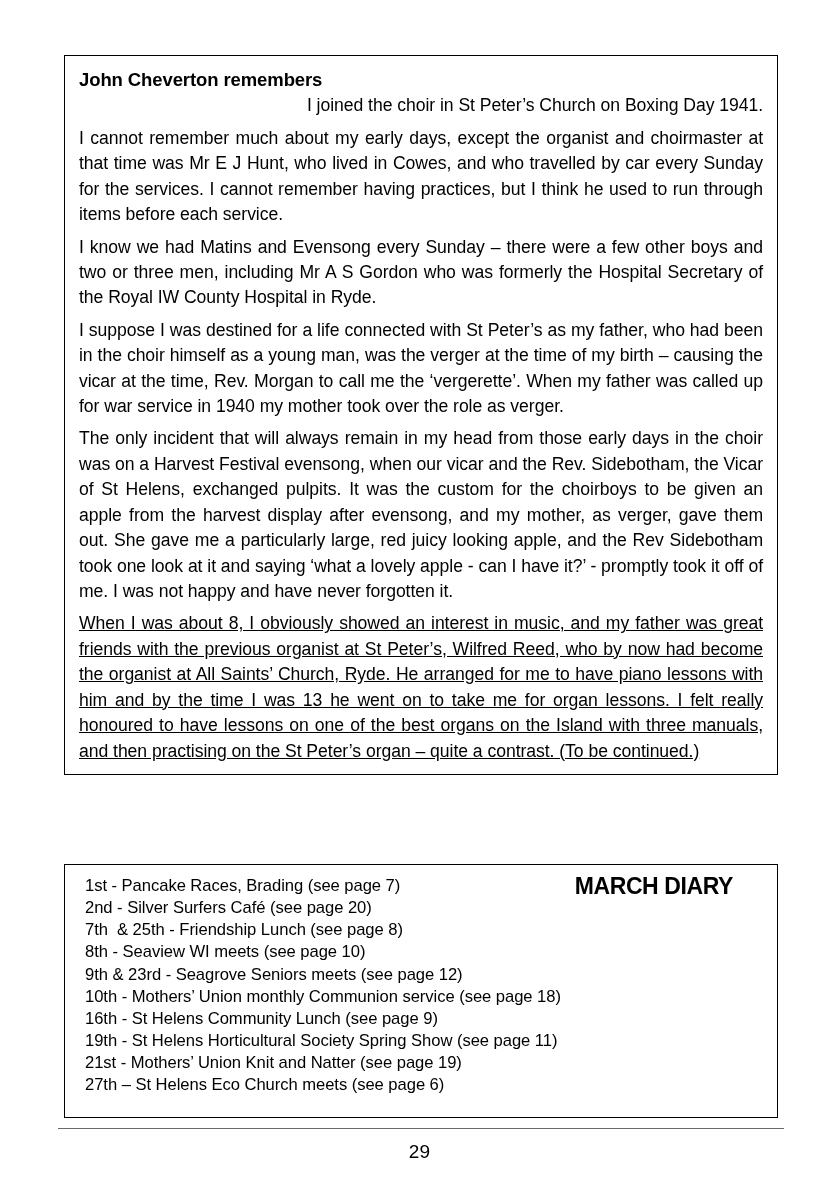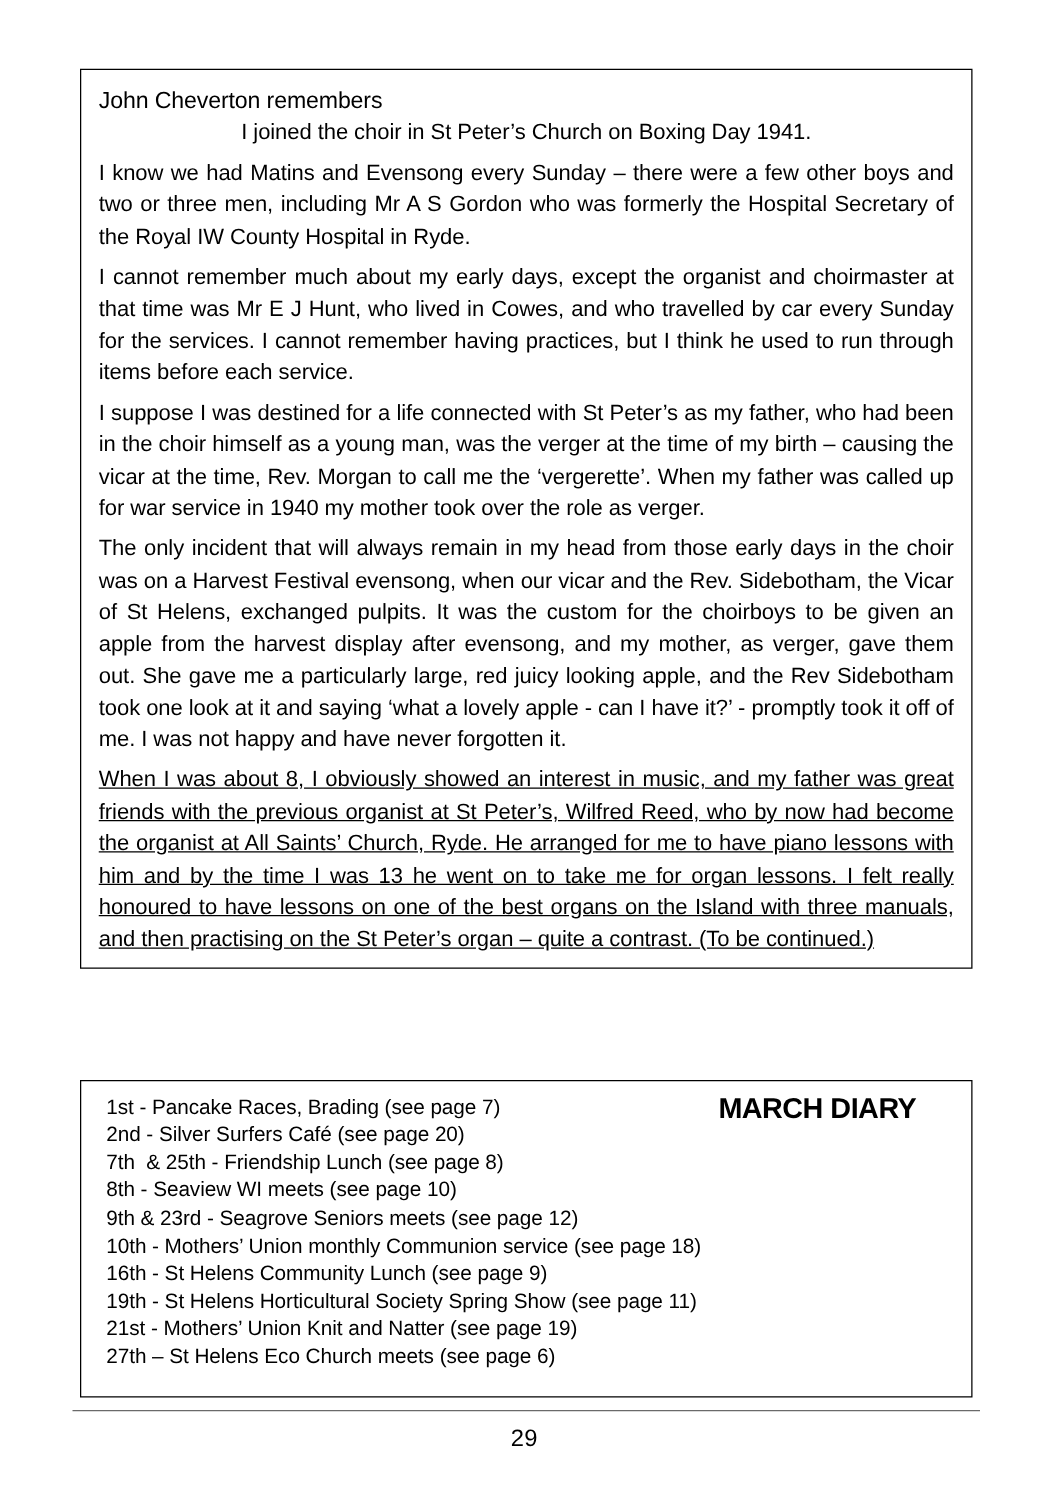--- a/index.html
+++ b/index.html
@@ -31,21 +31,21 @@
     left: 64px;
     top: 55px;
     width: 714px;
     box-sizing: border-box;
     border: 1.5px solid #000000;
     padding: 12px 14px 10px 14px;
   }
 
   .byline {
     font-size: 18.5px;
-    font-weight: normal;
+    font-weight: bold;
     line-height: 1.32;
     letter-spacing: -0.1px;
     margin: 0 0 1px 0;
   }
 
   .headline {
     font-size: 21.5px;
     font-weight: bold;
     line-height: 1.3;
     letter-spacing: -0.5px;
@@ -60,21 +60,21 @@
     text-justify: inter-word;
     margin: 0 0 7px 0;
     letter-spacing: -0.05px;
   }
   .para:last-child {
     margin-bottom: 0;
     text-decoration: underline;
   }
   
   .para.short {
-    text-align: center;
+    text-align: right;
   }
 
   
   .diary-box {
     position: absolute;
     left: 64px;
     top: 864px;
     width: 714px;
     height: 254px;
     box-sizing: border-box;
@@ -123,22 +123,22 @@
   }
 </style>
 </head>
 <body>
 
 <div class="page">
 
   <div class="article-box">
     <div class="byline">John Cheverton remembers</div>
     <p class="para short">I joined the choir in St Peter’s Church on Boxing Day 1941.</p>
+    <p class="para">I cannot remember much about my early days, except the organist and choirmaster at that time was Mr E J Hunt, who lived in Cowes, and who travelled by car every Sunday for the services. I cannot remember having practices, but I think he used to run through items before each service.</p>
     <p class="para">I know we had Matins and Evensong every Sunday – there were a few other boys and two or three men, including Mr A S Gordon who was formerly the Hospital Secretary of the Royal IW County Hospital in Ryde.</p>
-    <p class="para">I cannot remember much about my early days, except the organist and choirmaster at that time was Mr E J Hunt, who lived in Cowes, and who travelled by car every Sunday for the services. I cannot remember having practices, but I think he used to run through items before each service.</p>
     <p class="para">I suppose I was destined for a life connected with St Peter’s as my father, who had been in the choir himself as a young man, was the verger at the time of my birth – causing the vicar at the time, Rev. Morgan to call me the ‘vergerette’. When my father was called up for war service in 1940 my mother took over the role as verger.</p>
     <p class="para">The only incident that will always remain in my head from those early days in the choir was on a Harvest Festival evensong, when our vicar and the Rev. Sidebotham, the Vicar of St Helens, exchanged pulpits. It was the custom for the choirboys to be given an apple from the harvest display after evensong, and my mother, as verger, gave them out. She gave me a particularly large, red juicy looking apple, and the Rev Sidebotham took one look at it and saying ‘what a lovely apple - can I have it?’ - promptly took it off of me. I was not happy and have never forgotten it.</p>
     <p class="para">When I was about 8, I obviously showed an interest in music, and my father was great friends with the previous organist at St Peter’s, Wilfred Reed, who by now had become the organist at All Saints’ Church, Ryde. He arranged for me to have piano lessons with him and by the time I was 13 he went on to take me for organ lessons. I felt really honoured to have lessons on one of the best organs on the Island with three manuals, and then practising on the St Peter’s organ – quite a contrast. (To be continued.)</p>
   </div>
 
   <div class="diary-box">
     <div class="diary-title">MARCH DIARY</div>
     <ul class="diary-list">
       <li>1st - Pancake Races, Brading (see page 7)</li>
       <li>2nd - Silver Surfers Café (see page 20)</li>

